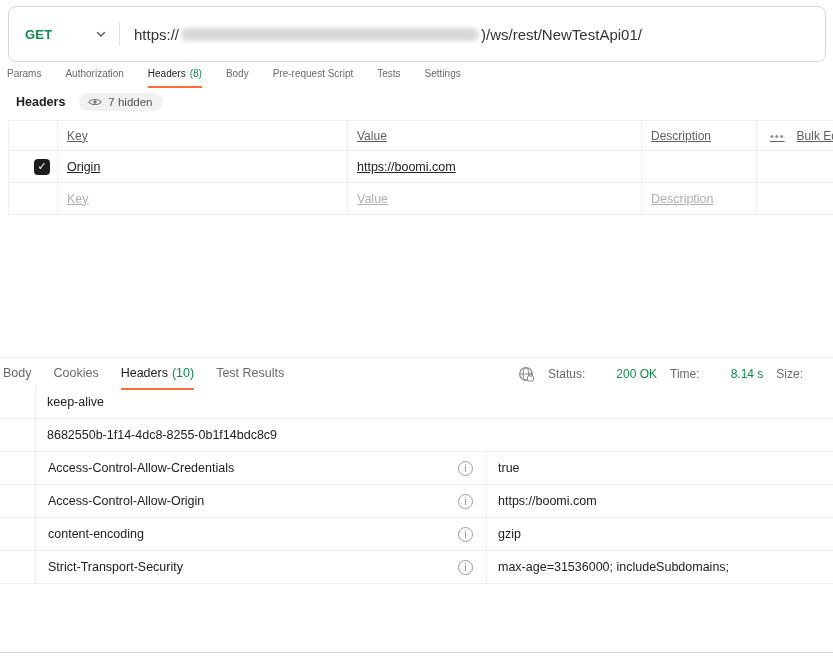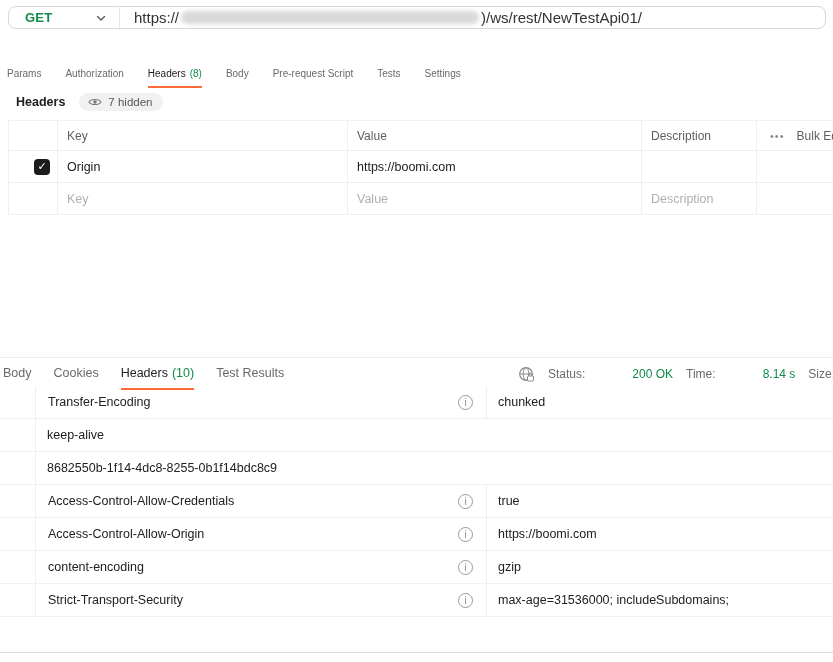--- a/index.html
+++ b/index.html
@@ -4,21 +4,21 @@
 <style>
   * { margin:0; padding:0; box-sizing:border-box; }
   html,body { width:833px; height:662px; }
   body {
     position:relative; overflow:hidden; background:#ffffff;
     font-family:"Liberation Sans","DejaVu Sans",sans-serif;
     color:#212121; -webkit-font-smoothing:antialiased;
   }
   
   .url-bar {
-    position:absolute; top:6px; left:8px; width:818px; height:23px;
+    position:absolute; top:6px; left:8px; width:818px; height:56px;
     border:1px solid #d6d6d6; border-radius:8px;
     display:flex; align-items:center; background:#fff;
   }
   .method-selector {
     display:flex; align-items:center; width:110px; padding-left:16px;
     height:100%; cursor:pointer;
   }
   .method-label { color:#0e8c4a; font-weight:bold; font-size:13px; letter-spacing:.2px; }
   .method-chevron { margin-left:auto; margin-right:12px; display:flex; }
   .vdivider { width:1px; height:24px; background:#e3e3e3; }
@@ -48,42 +48,42 @@
     cursor:pointer;
   }
   
   .req-table {
     position:absolute; top:120px; left:8px; width:840px;
     border-top:1px solid #f0f0f0; border-left:1px solid #f0f0f0;
   }
   .req-row { display:grid; grid-template-columns:48px 290px 294px 115px 93px; border-bottom:1px solid #efefef; }
   .req-row.header { height:30px; }
   .req-row.data, .req-row.placeholder { height:32px; }
-  .req-cell { display:flex; align-items:center; padding-left:10px; font-size:12.5px; overflow:hidden; white-space:nowrap; }
+  .req-cell { display:flex; align-items:center; padding-left:10px; font-size:12.5px; overflow:hidden; white-space:nowrap;text-decoration:underline; }
   .req-row.header .req-cell { font-size:12px; color:#5f5f5f; }
   .req-row.placeholder .req-cell { color:#b0b0b0; }
   .cell-select { justify-content:flex-start; padding-left:25px; }
   .bulk-cell { gap:12px; padding-left:14px; }
   .more-dots { color:#8a8a8a; letter-spacing:1px; font-size:11px; cursor:pointer; }
   .bulk-edit { color:#5f5f5f; cursor:pointer; }
   .checkbox {
     width:16px; height:16px; background:#1c1c1c; border-radius:4px;
     display:flex; align-items:center; justify-content:center; cursor:pointer;
   }
   .checkbox::after { content:"✓"; color:#fff; font-size:11px; font-weight:bold; line-height:1; }
   .vline { position:absolute; top:0; width:1px; background:#efefef; height:94px; }
   
   .resp-head {
     position:absolute; top:357px; left:0; width:915px; height:33px;
     border-top:1px solid #ececec; display:flex; align-items:center;
   }
   .resp-tabs { display:flex; align-items:center; gap:22px; padding-left:3px; height:100%; font-size:12.5px; color:#696969; }
   .resp-tabs .tab { height:100%; }
   .status-group { position:absolute; left:518px; top:0; height:100%; display:flex; align-items:center; gap:13px; font-size:12px; color:#6b6b6b; white-space:nowrap; }
-  .stat { display:flex; gap:16px; align-items:flex-start; }
+  .stat { display:flex; gap:0; align-items:flex-start; }
   .stat .val { color:#0e8c4a;margin-left:31px; }
   .save-group { display:flex; align-items:center; gap:6px; color:#9a9a9a; cursor:pointer; }
   
   .resp-table { position:absolute; top:386px; left:0; width:833px; }
   .resp-row { height:33px; display:flex; align-items:stretch; border-bottom:1px solid #f0f0f0; }
   .resp-spacer { width:36px; border-right:1px solid #efefef; }
   .resp-key {
     width:451px; border-right:1px solid #efefef; display:flex; align-items:center;
     padding-left:12px; font-size:12.5px; color:#212121;
   }
@@ -236,28 +236,20 @@
           </svg>
       </span>
       <span>Save Response</span>
     </span>
   </div>
 </div>
 
 <div class="resp-table">
   <div class="resp-row">
     <div class="resp-spacer"></div>
-    <div class="resp-key">
-        <span>Transfer-Encoding</span>
-        <i class="info-icon"></i>
-      </div>
-    <div class="resp-value">chunked</div>
-  </div>
-  <div class="resp-row">
-    <div class="resp-spacer"></div>
     <div class="resp-value">keep-alive</div>
   </div>
   <div class="resp-row">
     <div class="resp-spacer"></div>
     <div class="resp-value">8682550b-1f14-4dc8-8255-0b1f14bdc8c9</div>
   </div>
   <div class="resp-row">
     <div class="resp-spacer"></div>
     <div class="resp-key">
         <span>Access-Control-Allow-Credentials</span>

